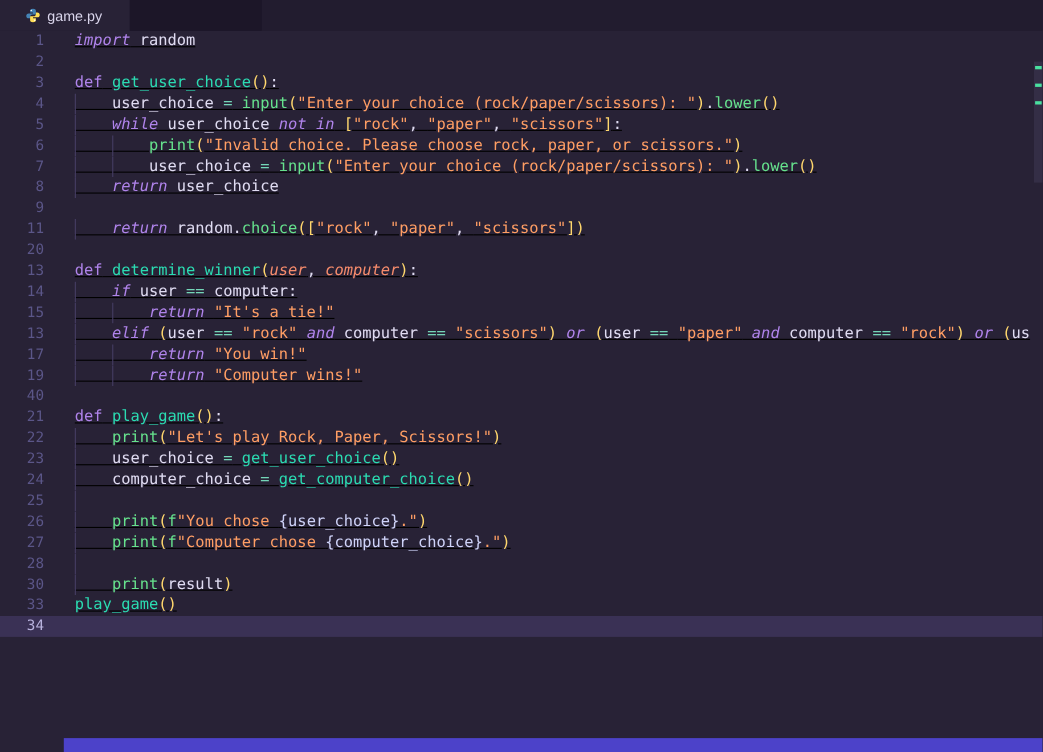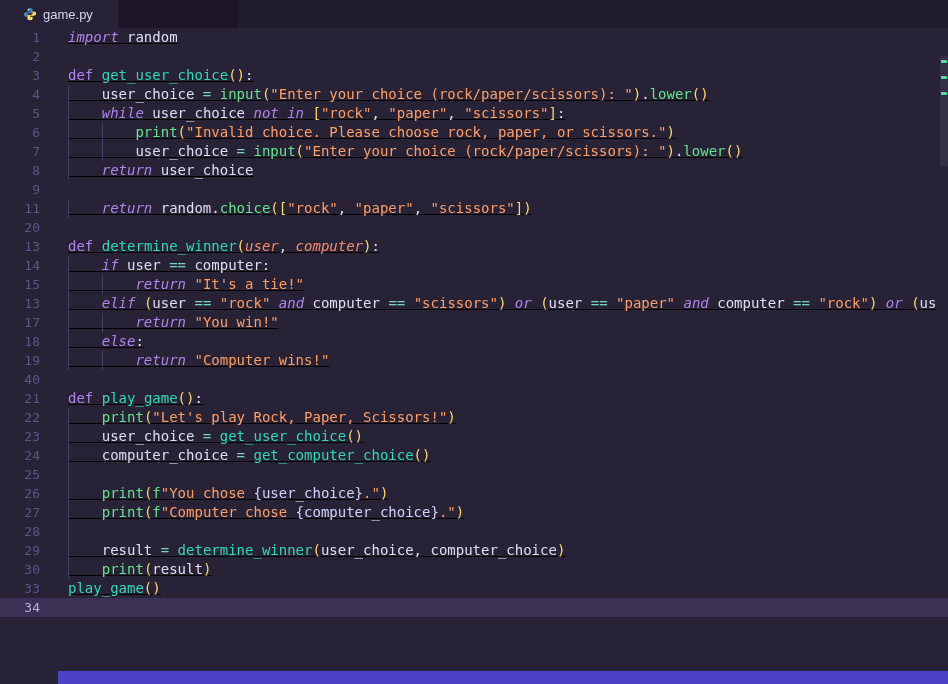--- a/index.html
+++ b/index.html
@@ -119,24 +119,20 @@
         </div>
         <div class="row">
           <div class="num">13</div>
           <div class="code"><i class="guide" style="left: calc(0ch + 28px);"></i><span class="tok-plain">    </span><span class="tok-kwi">elif</span><span class="tok-plain"> </span><span class="tok-br">(</span><span class="tok-plain">user </span><span class="tok-op">==</span><span class="tok-plain"> </span><span class="tok-str">"rock"</span><span class="tok-plain"> </span><span class="tok-kwi">and</span><span class="tok-plain"> computer </span><span class="tok-op">==</span><span class="tok-plain"> </span><span class="tok-str">"scissors"</span><span class="tok-br">)</span><span class="tok-plain"> </span><span class="tok-kwi">or</span><span class="tok-plain"> </span><span class="tok-br">(</span><span class="tok-plain">user </span><span class="tok-op">==</span><span class="tok-plain"> </span><span class="tok-str">"paper"</span><span class="tok-plain"> </span><span class="tok-kwi">and</span><span class="tok-plain"> computer </span><span class="tok-op">==</span><span class="tok-plain"> </span><span class="tok-str">"rock"</span><span class="tok-br">)</span><span class="tok-plain"> </span><span class="tok-kwi">or</span><span class="tok-plain"> </span><span class="tok-br">(</span><span class="tok-plain">us</span></div>
         </div>
         <div class="row">
           <div class="num">17</div>
           <div class="code"><i class="guide" style="left: calc(0ch + 28px);"></i><i class="guide" style="left: calc(4ch + 28px);"></i><span class="tok-plain">        </span><span class="tok-kwi">return</span><span class="tok-plain"> </span><span class="tok-str">"You win!"</span></div>
         </div>
         <div class="row">
-          <div class="num">18</div>
-          <div class="code"><i class="guide" style="left: calc(0ch + 28px);"></i><span class="tok-plain">    </span><span class="tok-kwi">else</span><span class="tok-plain">:</span></div>
-        </div>
-        <div class="row">
           <div class="num">19</div>
           <div class="code"><i class="guide" style="left: calc(0ch + 28px);"></i><i class="guide" style="left: calc(4ch + 28px);"></i><span class="tok-plain">        </span><span class="tok-kwi">return</span><span class="tok-plain"> </span><span class="tok-str">"Computer wins!"</span></div>
         </div>
         <div class="row">
           <div class="num">40</div>
           <div class="code"></div>
         </div>
         <div class="row">
           <div class="num">21</div>
           <div class="code"><span class="tok-kw">def</span><span class="tok-plain"> </span><span class="tok-fn">play_game</span><span class="tok-br">()</span><span class="tok-plain">:</span></div>
@@ -163,24 +159,20 @@
         </div>
         <div class="row">
           <div class="num">27</div>
           <div class="code"><i class="guide" style="left: calc(0ch + 28px);"></i><span class="tok-plain">    </span><span class="tok-builtin">print</span><span class="tok-br">(</span><span class="tok-builtin">f</span><span class="tok-str">"Computer chose </span><span class="tok-interp">{computer_choice}</span><span class="tok-str">."</span><span class="tok-br">)</span></div>
         </div>
         <div class="row">
           <div class="num">28</div>
           <div class="code"><i class="guide" style="left: calc(0ch + 28px);"></i></div>
         </div>
         <div class="row">
-          <div class="num">29</div>
-          <div class="code"><i class="guide" style="left: calc(0ch + 28px);"></i><span class="tok-plain">    result </span><span class="tok-op">=</span><span class="tok-plain"> </span><span class="tok-fn">determine_winner</span><span class="tok-br">(</span><span class="tok-plain">user_choice, computer_choice</span><span class="tok-br">)</span></div>
-        </div>
-        <div class="row">
           <div class="num">30</div>
           <div class="code"><i class="guide" style="left: calc(0ch + 28px);"></i><span class="tok-plain">    </span><span class="tok-builtin">print</span><span class="tok-br">(</span><span class="tok-plain">result</span><span class="tok-br">)</span></div>
         </div>
         <div class="row">
           <div class="num">33</div>
           <div class="code"><span class="tok-fn">play_game</span><span class="tok-br">()</span></div>
         </div>
         <div class="row active">
           <div class="num">34</div>
           <div class="code"></div>

